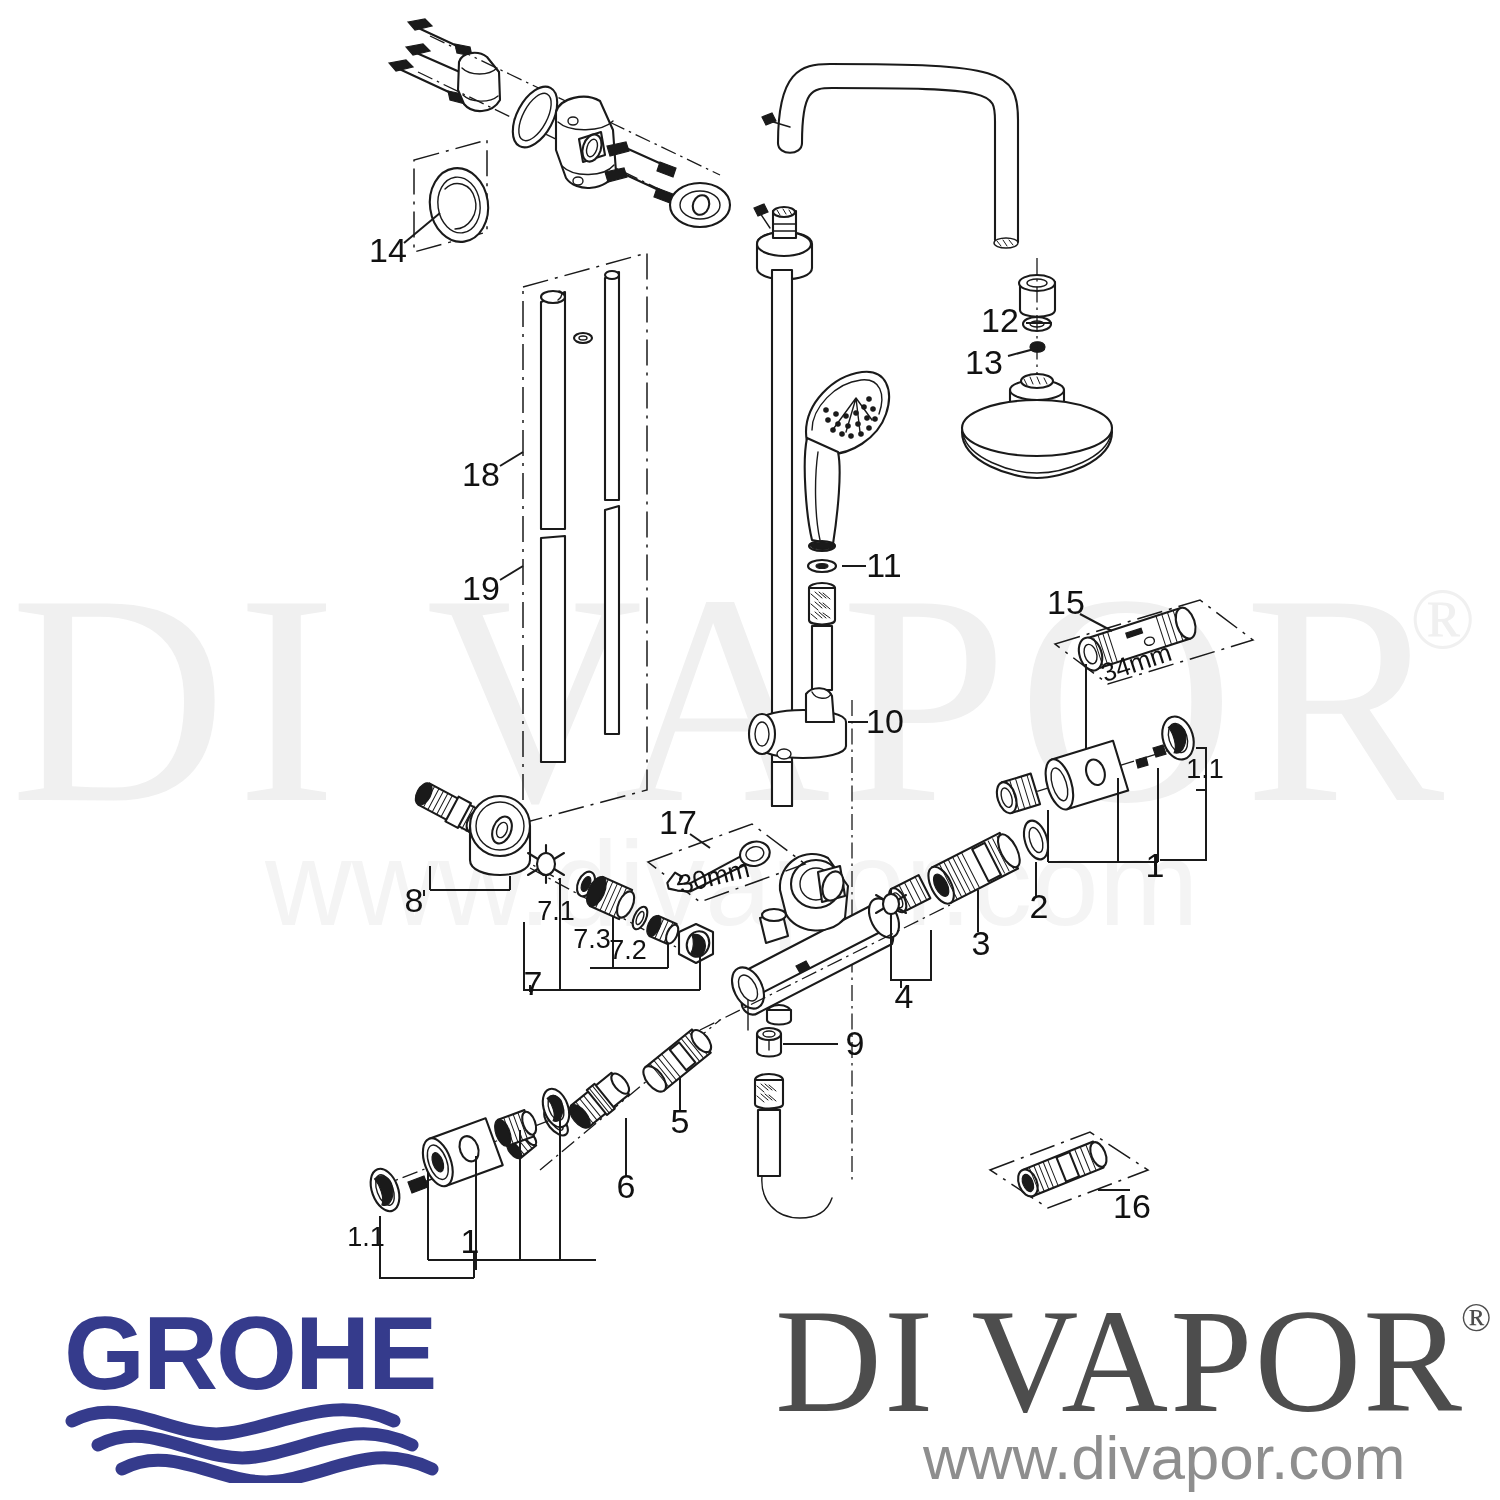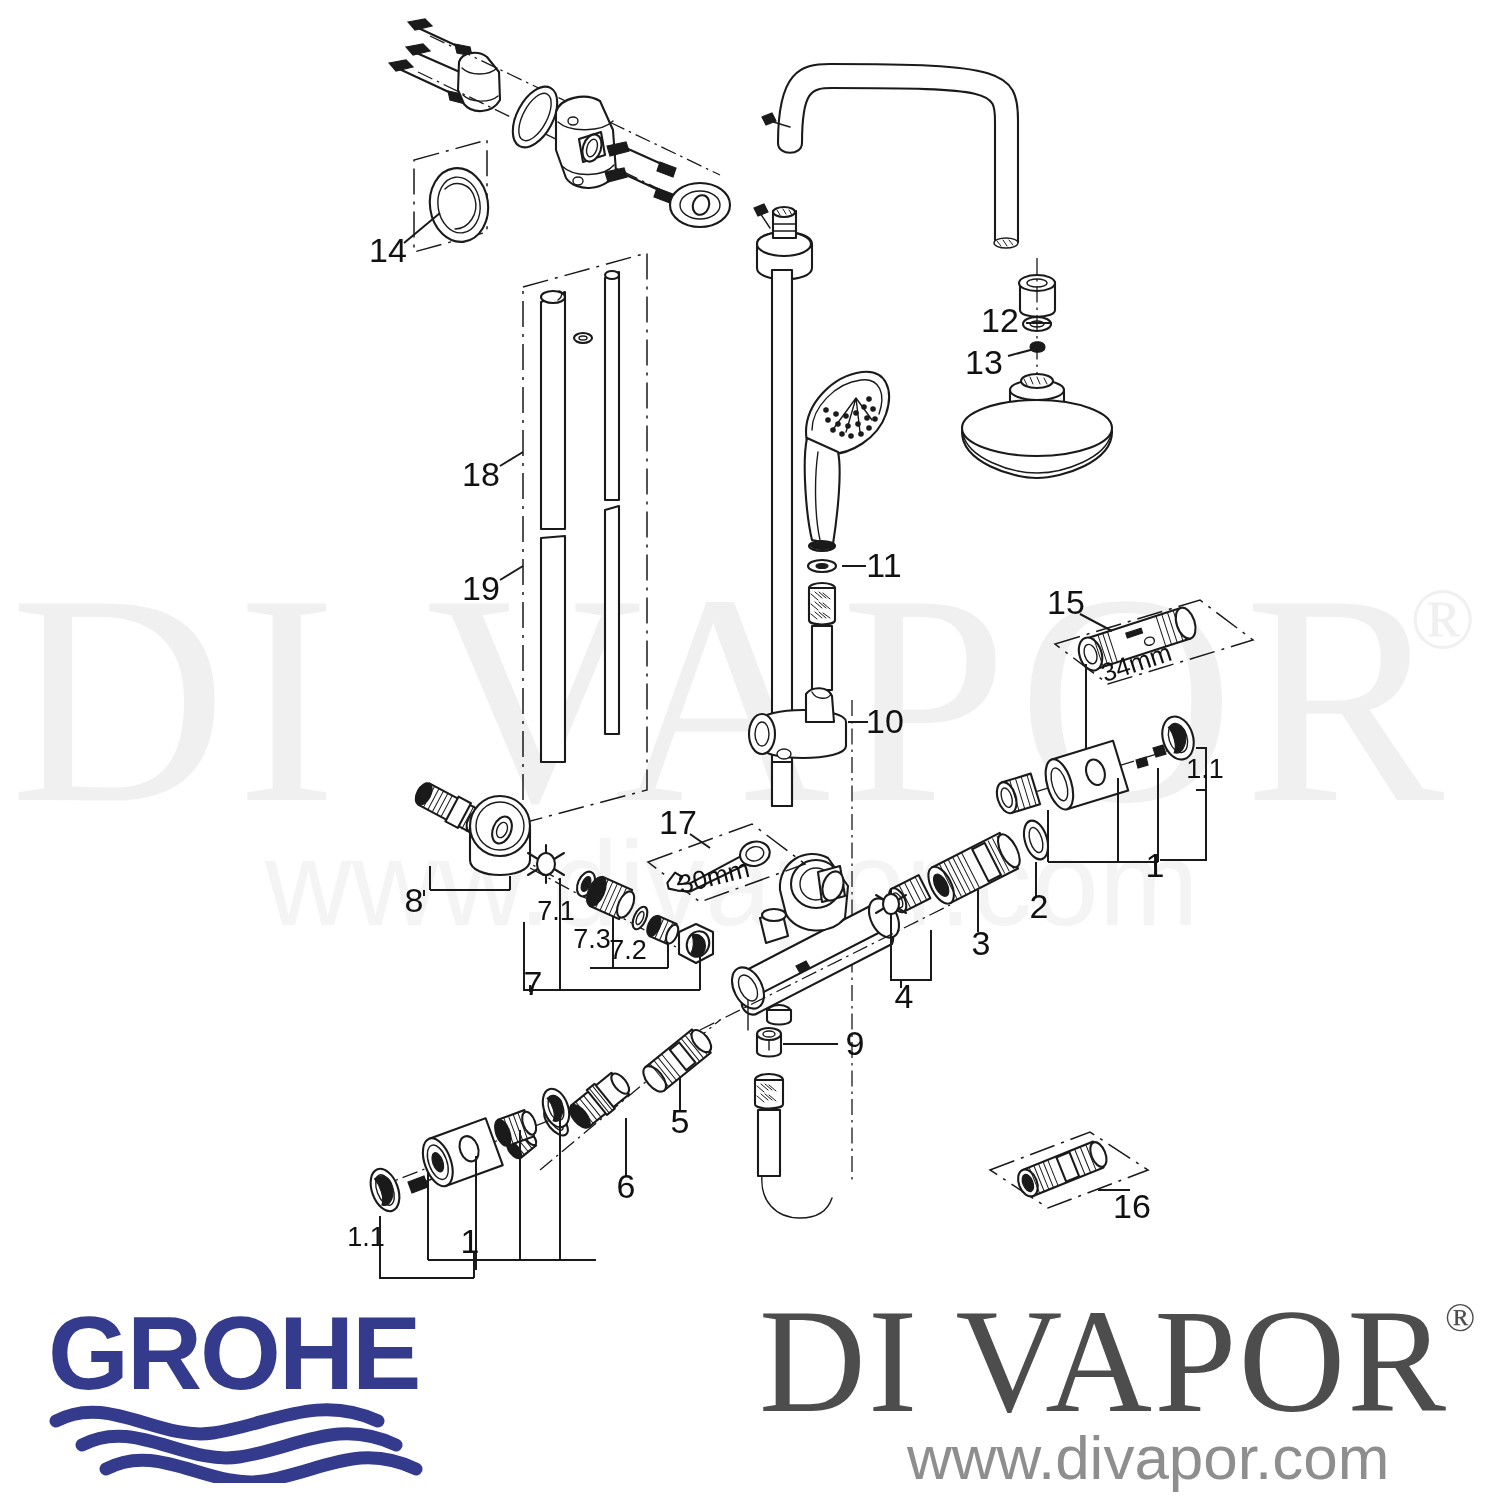--- a/index.html
+++ b/index.html
@@ -68,21 +68,21 @@
     fill: #111111;
   }
   .dim-text {
     font-family: "Liberation Sans", sans-serif;
     font-size: 26px;
     fill: #111111;
   }
   
   #logo-bar {
     position: absolute;
-    left: 0; top: 1275px;
+    left: 16px; top: 1275px;
     width: 1448px; height: 225px;
   }
   #grohe-logo {
     position: absolute;
     left: 48px; top: 18px;
     width: 400px; height: 190px;
   }
   .grohe-word {
     font-family: "Liberation Sans", sans-serif;
     font-weight: bold;

